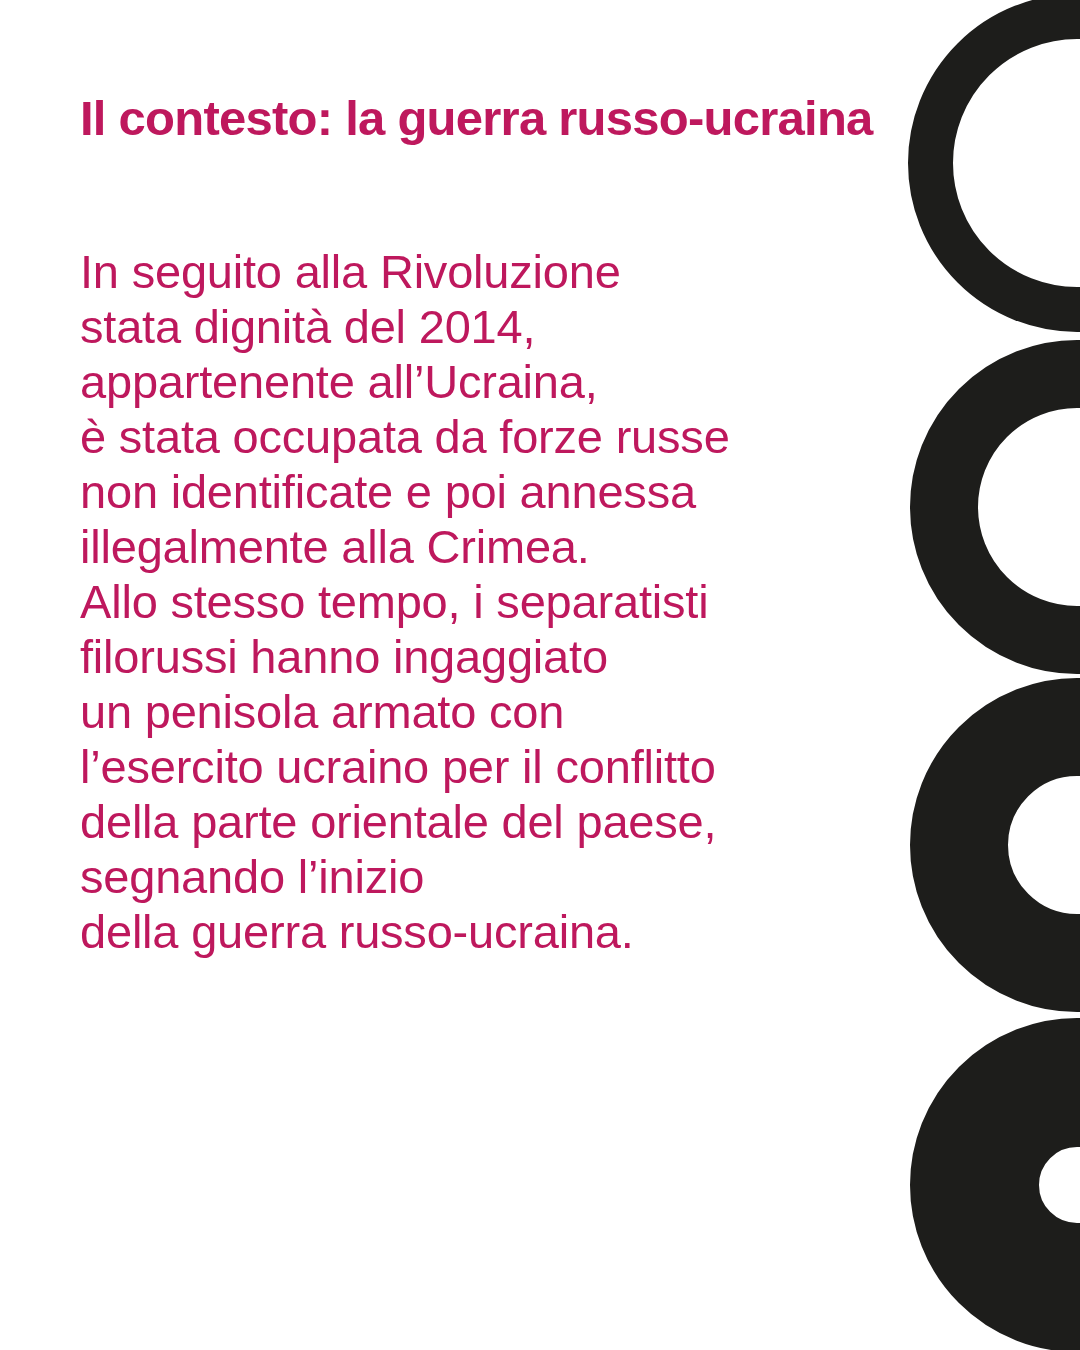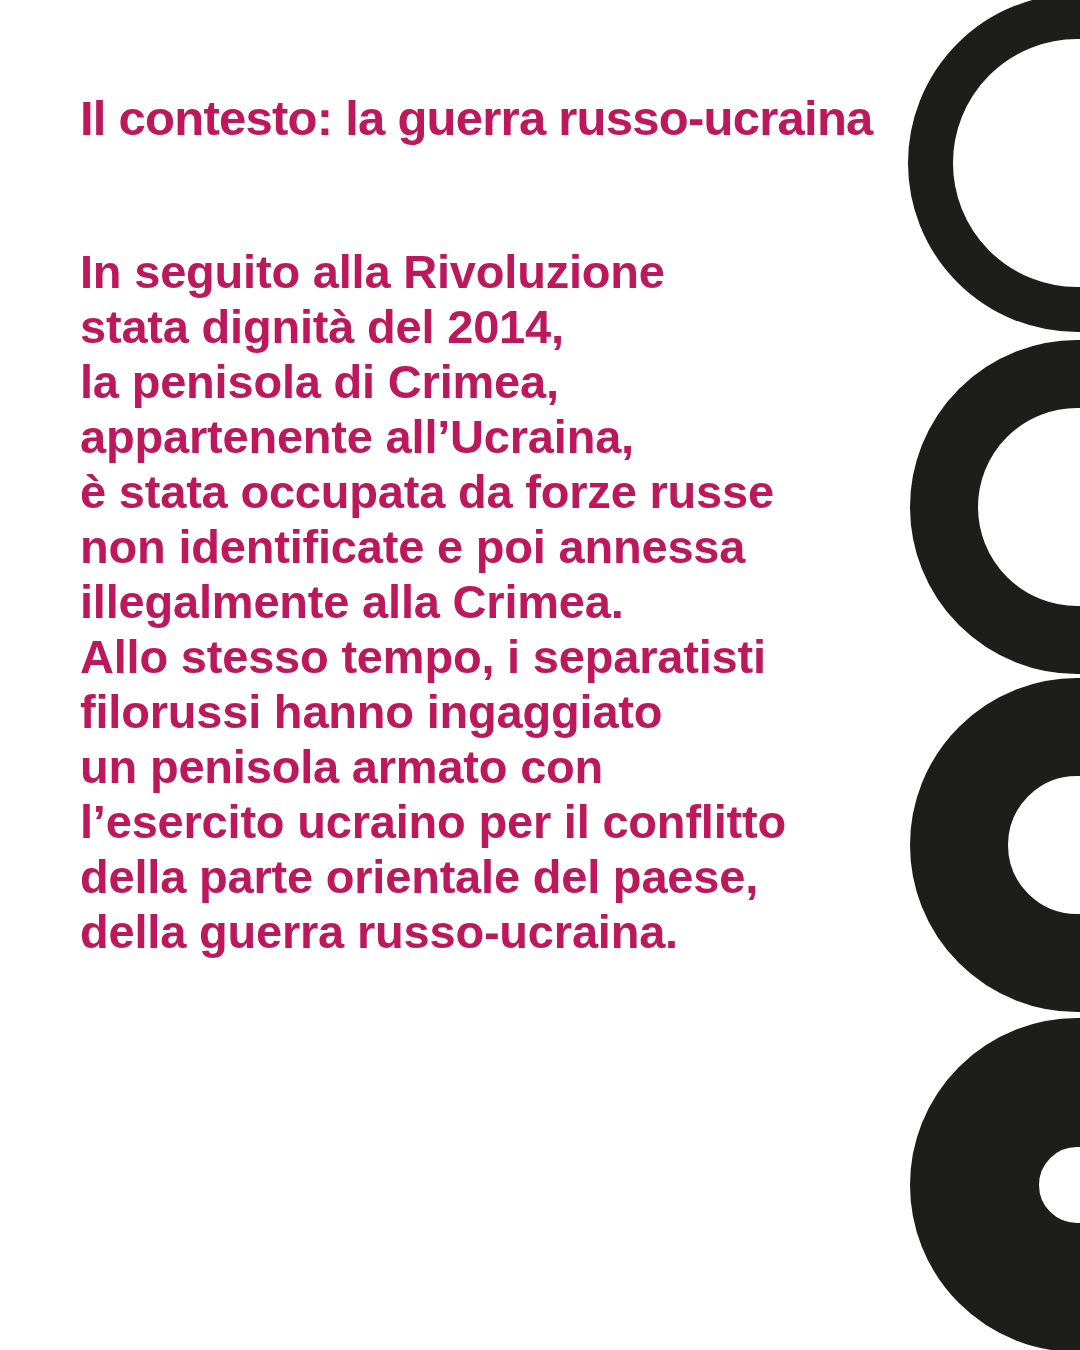--- a/index.html
+++ b/index.html
@@ -25,21 +25,21 @@
     font-weight: 700;
     letter-spacing: -0.75px;
     line-height: 1;
     white-space: nowrap;
   }
   .paragraph {
     position: absolute;
     left: 80px;
     top: 244px;
     font-size: 47px;
-    font-weight: 700;
+    font-weight: 400;
     line-height: 55px;
     letter-spacing: -0.2px;
   }
   .line {
     white-space: pre;
   }
   .rings-layer {
     position: absolute;
     inset: 0;
     pointer-events: none;
@@ -55,30 +55,30 @@
 </head>
 <body>
 
 <div class="canvas">
 
   <h1 class="title">Il contesto: la guerra russo-ucraina</h1>
 
   <div class="paragraph">
     <div class="line">In seguito alla Rivoluzione</div>
     <div class="line">stata dignità del 2014,</div>
-    <div class="line">la penisola di Crimea,</div>
     <div class="line">appartenente all’Ucraina,</div>
     <div class="line">è stata occupata da forze russe</div>
     <div class="line">non identificate e poi annessa</div>
     <div class="line">illegalmente alla Crimea.</div>
     <div class="line">Allo stesso tempo, i separatisti</div>
     <div class="line">filorussi hanno ingaggiato</div>
     <div class="line">un penisola armato con</div>
     <div class="line">l’esercito ucraino per il conflitto</div>
     <div class="line">della parte orientale del paese,</div>
+    <div class="line">segnando l’inizio</div>
     <div class="line">della guerra russo-ucraina.</div>
   </div>
 
   <div class="rings-layer">
       <div class="ring" style="left: 908px; top: -6px; width: 338px; height: 338px; border-width: 45px; border-color: rgb(29, 29, 27);"></div>
       <div class="ring" style="left: 910px; top: 340px; width: 334px; height: 334px; border-width: 68px; border-color: rgb(29, 29, 27);"></div>
       <div class="ring" style="left: 910px; top: 678px; width: 334px; height: 334px; border-width: 98px; border-color: rgb(29, 29, 27);"></div>
       <div class="ring" style="left: 910px; top: 1018px; width: 334px; height: 334px; border-width: 129px; border-color: rgb(29, 29, 27);"></div>
     </div>
 

